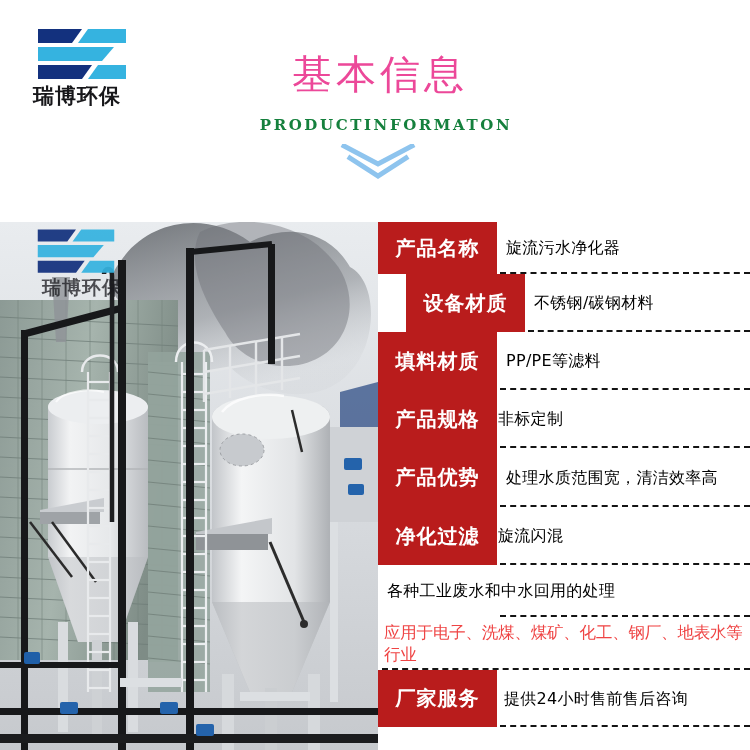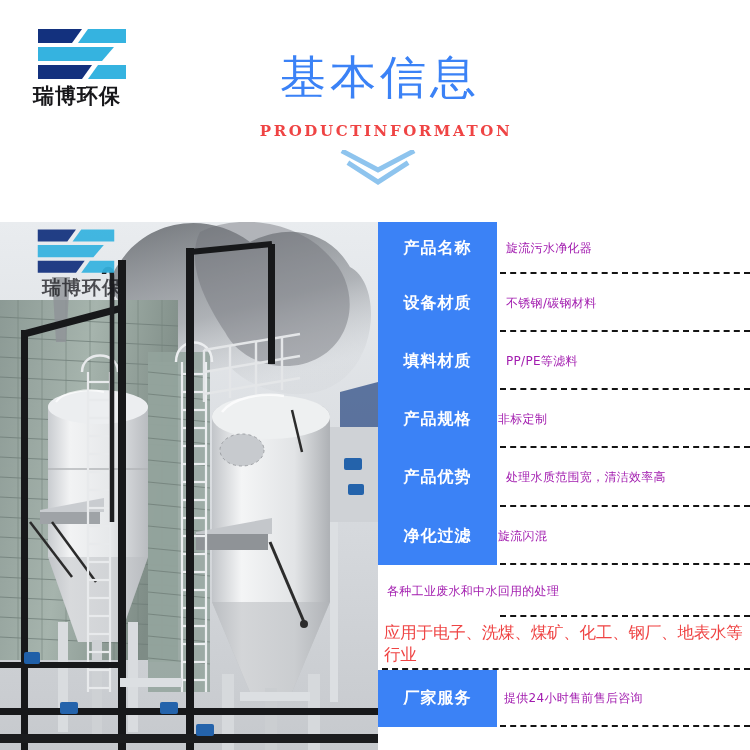--- a/index.html
+++ b/index.html
@@ -51,33 +51,33 @@
   #title-block {
     position: absolute;
     left: 0; top: 0;
     width: 750px;
     text-align: center;
     padding-top: 54px;
     box-sizing: border-box;
   }
   #main-title {
     font-family: "DejaVu Sans", sans-serif;
-    font-size: 46px;
+    font-size: 40px;
     font-weight: 400;
-    color: #3b82f6;
+    color: #ec4899;
     letter-spacing: 4px;
     line-height: 1;
     padding-left: 10px;
   }
   #sub-title {
     margin-top: 22px;
     font-family: "DejaVu Serif", "Liberation Serif", serif;
     font-size: 15px;
     font-weight: 700;
-    color: #ef4444;
+    color: #15803d;
     letter-spacing: 2.6px;
     padding-left: 22px;
   }
   #chevron {
     margin-top: 10px;
     display: flex;
     justify-content: center;
     padding-left: 6px;
   }
 
@@ -117,38 +117,38 @@
   .row {
     position: relative;
     box-sizing: border-box;
   }
   .row-inner {
     display: flex;
     align-items: center;
     height: 100%;
   }
   .lbl {
-    background: #3b82f6;
+    background: #b91c1c;
     color: #ffffff;
     font-family: "DejaVu Sans", sans-serif;
-    font-size: 16px;
+    font-size: 20px;
     font-weight: 700;
     letter-spacing: 1px;
     height: 100%;
     width: 119px;
     display: flex;
     align-items: center;
     justify-content: center;
     flex: 0 0 119px;
     box-sizing: border-box;
   }
   .val {
     font-family: "DejaVu Sans", sans-serif;
-    font-size: 12px;
-    color: #a21caf;
+    font-size: 16px;
+    color: #000000;
     padding-left: 9px;
     line-height: 1.2;
     letter-spacing: 0.3px;
   }
   .val.indent { padding-left: 1px; }
   .val.pad2 { padding-left: 7px; }
   .full-val {
     font-family: "DejaVu Sans", sans-serif;
     font-size: 16.5px;
     color: #ef4444;
@@ -444,21 +444,21 @@
 <div id="spec">
 
   <div class="row" style="height:52px;">
     <div class="row-inner">
       <div class="lbl">产品名称</div>
       <div class="val">旋流污水净化器</div>
     </div>
     <div class="dash"></div>
   </div>
 
-  <div class="row" style="height:58px;">
+  <div class="row" style="height:58px;margin-left:28px;">
     <div class="row-inner">
       <div class="lbl">设备材质</div>
       <div class="val">不锈钢/碳钢材料</div>
     </div>
     <div class="dash"></div>
   </div>
 
   <div class="row" style="height:58px;">
     <div class="row-inner">
       <div class="lbl">填料材质</div>

